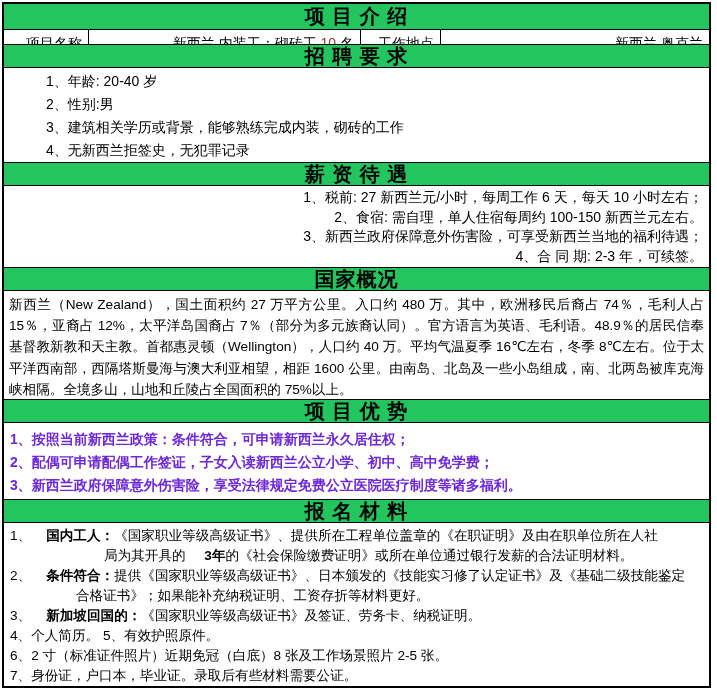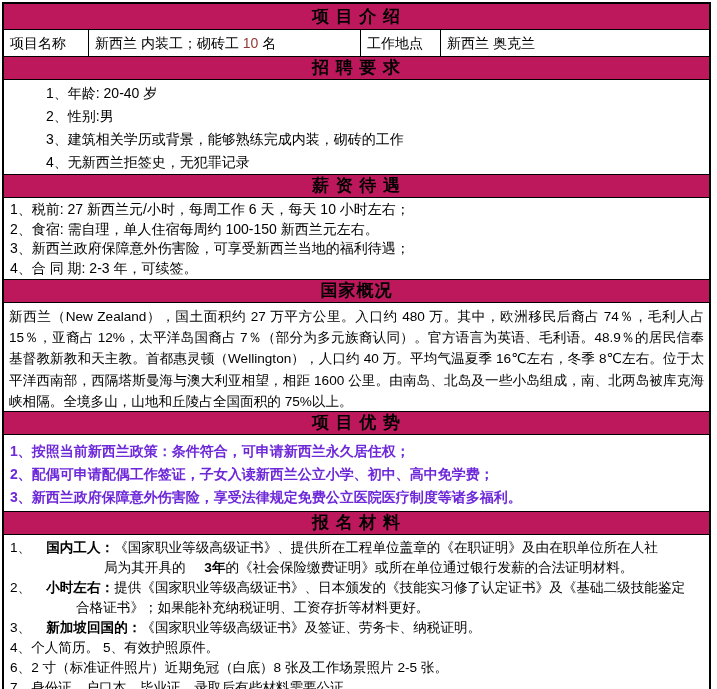--- a/index.html
+++ b/index.html
@@ -9,38 +9,39 @@
     color:#000;
     -webkit-font-smoothing:none;
   }
   .doc-table{
     position:absolute;left:2px;top:2px;width:709px;
     border:2px solid #000;
     box-sizing:border-box;
     background:#fff;
   }
   .sec-header{
-    background:#be185d;
+    background:#22c55e;
     border-top:1px solid #000;
     border-bottom:1px solid #000;
     text-align:center;
     font-weight:bold;
-    font-size:17px;
+    font-size:20px;
     height:22px;
     line-height:22px;
     overflow:hidden;
     letter-spacing:1px;
   }
   .sec-header.first{border-top:none;height:25px;line-height:25px;}
   .intro-row{
     display:flex;
-    height:26px;
+    height:14px;
     line-height:26px;
     font-size:14px;
     overflow:hidden;
+    text-align:right;
   }
   .intro-cell{
     padding:0 6px;
     box-sizing:border-box;
     white-space:nowrap;
     overflow:hidden;
   }
   .intro-cell.label{width:84px;}
   .intro-cell.v1{width:272px;border-left:1px solid #000;}
   .intro-cell.label2{width:80px;border-left:1px solid #000;}
@@ -49,21 +50,21 @@
   .content{
     font-size:14px;
     padding:2px 6px 1px 6px;
     box-sizing:border-box;
     overflow:hidden;
   }
   .content .line{white-space:nowrap;overflow:hidden;}
   .c-req{height:94px;margin-left:36px;}
   .c-req .line{line-height:23px;}
   .c-salary{height:81px;}
-  .c-salary .line{line-height:19.5px;}
+  .c-salary .line{line-height:19.5px;text-align:right;}
   .c-country{height:108px;padding:3px 5px 1px 5px;}
   .c-country p{
     margin:0;text-align:justify;line-height:21.2px;font-size:13.6px;
   }
   .c-adv{height:76px;padding-top:5px;}
   .c-adv .line{line-height:23px;color:#6d28d9;font-weight:bold;}
   .c-mat{height:163px;padding-top:3px;}
   .c-mat .line{line-height:20px;font-size:13.6px;}
   .c-mat .indent-a{padding-left:94px;}
   .c-mat .indent-b{padding-left:66px;}
@@ -119,21 +120,21 @@
     <div class="line">2、配偶可申请配偶工作签证，子女入读新西兰公立小学、初中、高中免学费；</div>
     <div class="line">3、新西兰政府保障意外伤害险，享受法律规定免费公立医院医疗制度等诸多福利。</div>
   </div>
 
   <div class="sec-header">
     <span>报 名 材 料</span>
   </div>
   <div class="content c-mat">
     <div class="line"><span>1、</span><b>国内工人：</b><span>《国家职业等级高级证书》、提供所在工程单位盖章的《在职证明》及由在职单位所在人社</span></div>
     <div class="line indent-a"><span>局为其开具的 </span><b>3年</b><span>的《社会保险缴费证明》或所在单位通过银行发薪的合法证明材料。</span></div>
-    <div class="line"><span>2、</span><b>小时左右：</b><span>提供《国家职业等级高级证书》、日本颁发的《技能实习修了认定证书》及《基础二级技能鉴定</span></div>
+    <div class="line"><span>2、</span><b>条件符合：</b><span>提供《国家职业等级高级证书》、日本颁发的《技能实习修了认定证书》及《基础二级技能鉴定</span></div>
     <div class="line indent-b"><span>合格证书》；如果能补充纳税证明、工资存折等材料更好。</span></div>
     <div class="line"><span>3、</span><b>新加坡回国的：</b><span>《国家职业等级高级证书》及签证、劳务卡、纳税证明。</span></div>
     <div class="line"><span>4、个人简历。    5、有效护照原件。</span></div>
     <div class="line"><span>6、2 寸（标准证件照片）近期免冠（白底）8 张及工作场景照片 2-5 张。</span></div>
     <div class="line"><span>7、身份证，户口本，毕业证。录取后有些材料需要公证。</span></div>
   </div>
 
 </div>
 
 </body></html>

